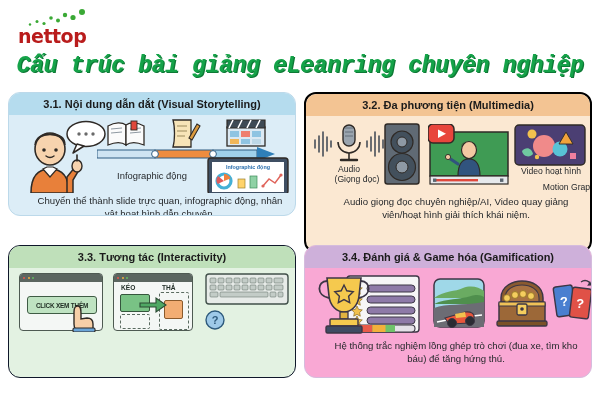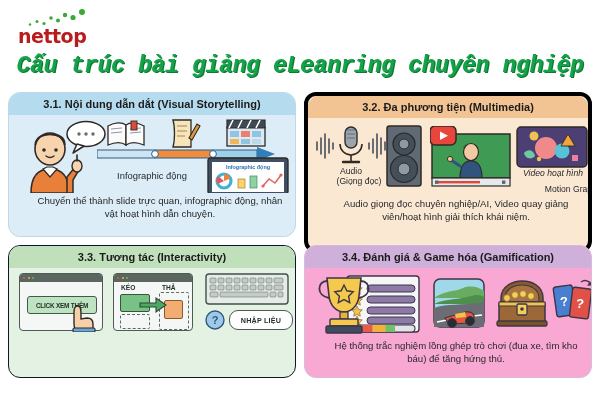--- a/index.html
+++ b/index.html
@@ -40,22 +40,22 @@
   }
 
   
   .card {
     position: absolute;
     width: 288px;
     border-radius: 12px;
     overflow: hidden;
     box-sizing: border-box;
   }
-  .card.c1 { left: 8px;   top: 92px;  height: 145px; background: #dcedf7; border: 1px solid #bcd9ea; }
-  .card.c2 { left: 304px; top: 92px;  height: 161px; background: #fbe8d2; border: 4px solid #000000; }
+  .card.c1 { left: 8px;   top: 92px;  height: 124px; background: #dcedf7; border: 1px solid #bcd9ea; }
+  .card.c2 { left: 304px; top: 92px;  height: 161px; background: #fbe8d2; border: 2px solid #000000; }
   .card.c3 { left: 8px;   top: 245px; height: 133px; background: #e3f2e2; border: 1px solid #0f172a; }
   .card.c4 { left: 304px; top: 245px; height: 133px; background: #f9a8d4; border: 1px solid #d5bcdd; }
 
   .card-head {
     height: 22px; line-height: 22px;
     text-align: center;
     font-size: 11px; font-weight: bold;
     color: #1b1b1b;
     border-radius: 11px 11px 0 0;
   }
@@ -243,21 +243,21 @@
     <svg class="abs" style="left:208px;top:8px;" width="72" height="42" viewBox="0 0 72 42">
       <rect x="1" y="1" width="70" height="40" rx="4" fill="#4b3f73" stroke="#2f2a26" stroke-width="1.4"></rect>
       <circle cx="30" cy="22" r="11" fill="#f08a8a"></circle>
       <circle cx="46" cy="25" r="7.5" fill="#58c3d6"></circle>
       <circle cx="18" cy="10" r="4.5" fill="#f2c14e"></circle>
       <path d="M52 8 L59 20 L45 20 Z" fill="#f2a33c" stroke="#2f2a26" stroke-width="0.9"></path>
       <path d="M8 27 C12 22 18 24 19 30 C16 34 9 33 8 27 Z" fill="#6fc8a0"></path>
       <rect x="56" y="29" width="6" height="6" fill="#ef7f9e"></rect>
       <circle cx="23" cy="33" r="2.2" fill="#f2c14e"></circle>
     </svg>
-    <div class="lbl" style="left:204px; top:50px; width:82px;font-style:italic;">Video hoạt hình</div>
+    <div class="lbl" style="left:204px; top:50px; width:82px;">Video hoạt hình</div>
     <div class="lbl" style="left:204px; top:66px; width:82px;margin-left:21px;">Motion Graphic</div>
   </div>
   <div class="card-desc">Audio giọng đọc chuyên nghiệp/AI, Video quay giảng viên/hoạt hình giải thích khái niệm.</div>
 </div>
 
 <div class="card c3">
   <div class="card-head">3.3. Tương tác (Interactivity)</div>
   <div class="card-art">
 
     <div class="win" style="left:10px; top:5px; width:84px; height:58px;">
@@ -317,23 +317,20 @@
         <rect x="15" y="19" width="48" height="5" rx="1"></rect>
         <rect x="65" y="19" width="6" height="5" rx="1"></rect>
           <rect x="73" y="19" width="5" height="5" rx="1"></rect>
       </g>
     </svg>
 
     <svg class="abs" style="left:196px;top:42px;" width="20" height="20" viewBox="0 0 20 20">
       <circle cx="10" cy="10" r="9" fill="#9ec9e8" stroke="#2e5a7c" stroke-width="1.4"></circle>
       <text x="10" y="14" font-family="Liberation Sans, sans-serif" font-size="11" font-weight="bold" fill="#2e5a7c" text-anchor="middle">?</text>
     </svg>
-    <div style="position:absolute;left:220px;top:42px;width:62px;height:18px;background:#ffffff;border:1.4px solid #4a5a52;border-radius:9px;display:flex;align-items:center;justify-content:center;">
-      <span style="font-size:7.2px;font-weight:bold;color:#23302a;letter-spacing:0.2px;">NHẬP LIỆU</span>
-    </div>
   </div>
 </div>
 
 <div class="card c4">
   <div class="card-head">3.4. Đánh giá &amp; Game hóa (Gamification)</div>
   <div class="card-art">
 
     <svg class="abs" style="left:8px;top:4px;" width="108" height="62" viewBox="0 0 108 62">
       <rect x="34" y="4" width="72" height="56" rx="3" fill="#f6f5f7" stroke="#3c3645" stroke-width="1.4"></rect>
       <g>

